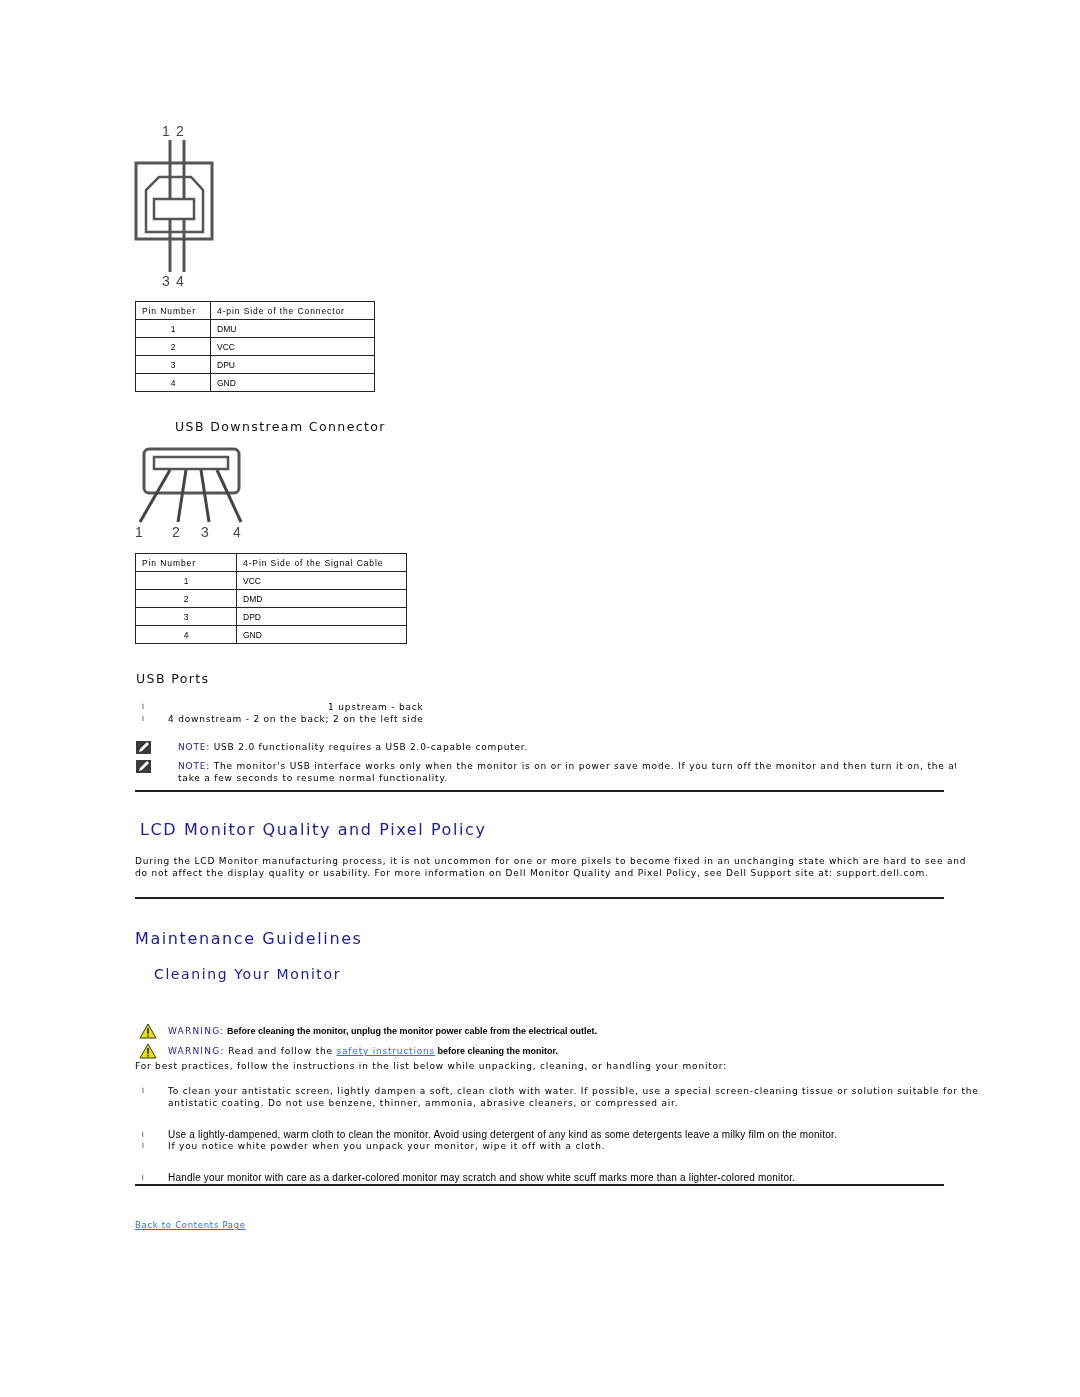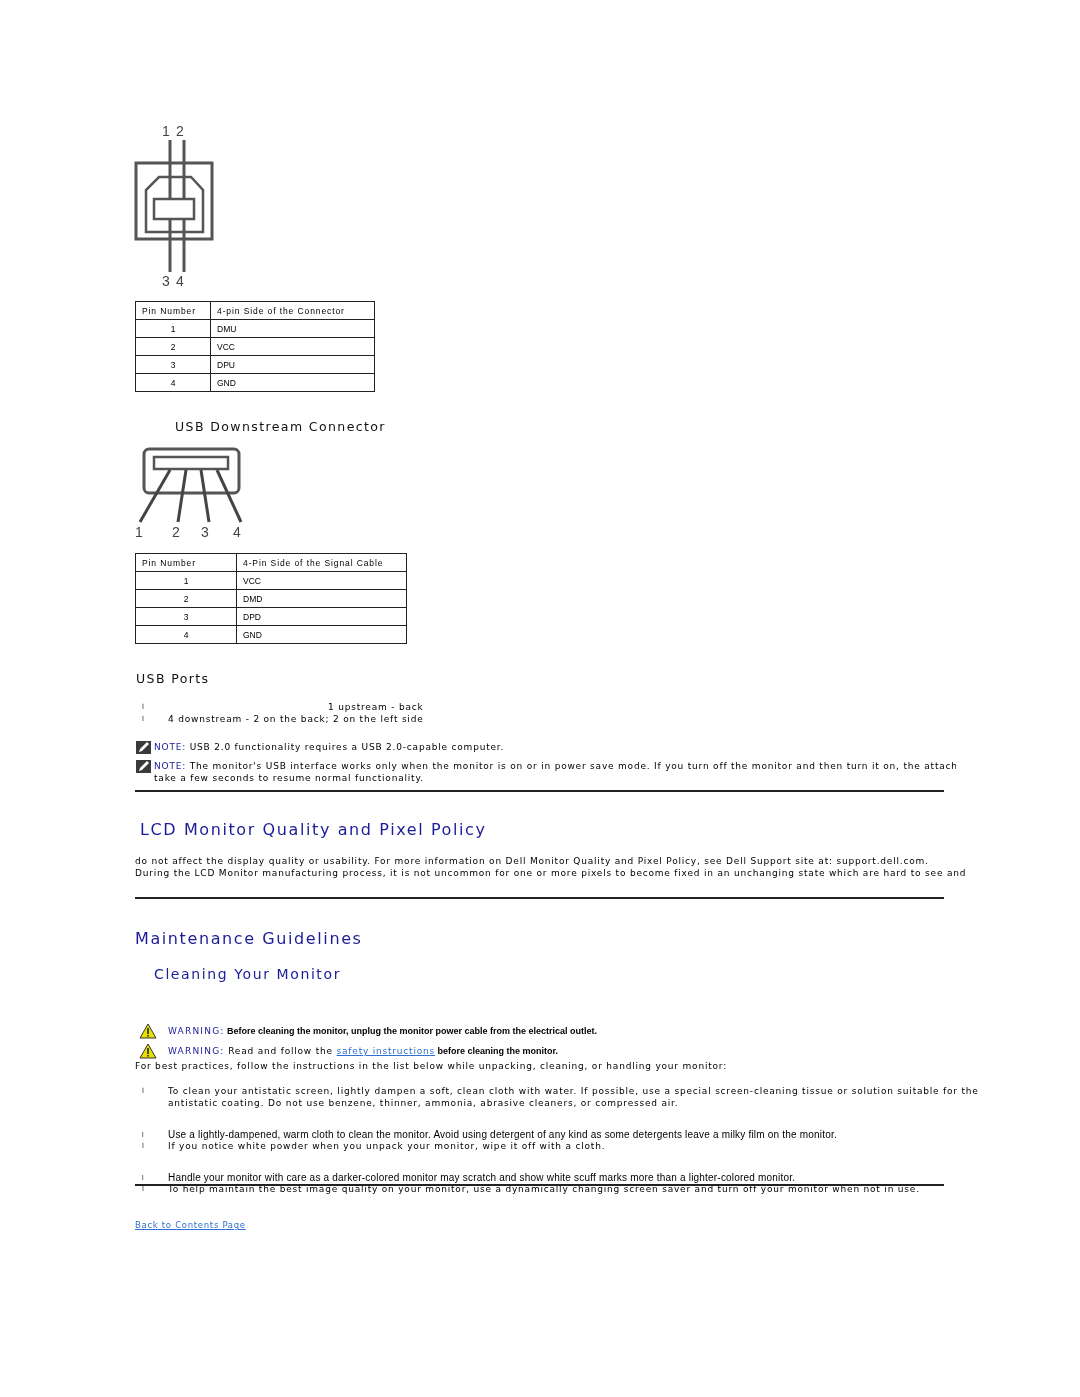--- a/index.html
+++ b/index.html
@@ -25,21 +25,21 @@
   .bullets li { position: relative; padding-left: 32px; font-size: 9px; letter-spacing: 0.8px; line-height: 11.5px; }
   .bullets li::before { content: "l"; position: absolute; left: 6px; font-size: 7px; color: #222; }
   .bullets li.bold-ish { letter-spacing: 0.2px; font-family: "Liberation Sans", sans-serif; font-size: 10px; margin-top: 20px; }
 
   .rule { position: absolute; left: 135px; width: 809px; height: 2px; background: #222; }
 
   .note-label { color: #1c1c99; }
   .warn-label { color: #1c1c99; letter-spacing: 1.2px; }
   a.link { color: #3070d0; text-decoration: underline; }
   .bold { font-weight: bold; font-family: "Liberation Sans", sans-serif; letter-spacing: 0; }
-  .note-row { position: absolute; left: 136px; display: flex; align-items: flex-start; }
+  .note-row { position: absolute; left: 136px; display: flex; align-items: flex-start; gap: 24px; }
   .note-icon { width: 15px; height: 13px; margin-right: 3px; flex: none; }
 </style>
 </head>
 <body>
 
 <svg class="abs" style="left:134px; top:122px;" width="82" height="166">
   <text x="28" y="14" font-size="14" font-family="Liberation Sans, sans-serif" fill="#444">1</text>
   <text x="42" y="14" font-size="14" font-family="Liberation Sans, sans-serif" fill="#444">2</text>
   <rect x="2" y="41" width="76" height="76" fill="#fff" stroke="#555" stroke-width="3"></rect>
   <path d="M12 110 L12 68 L25 55 L57 55 L69 68 L69 110 Z" fill="none" stroke="#555" stroke-width="2.5"></path>
@@ -136,22 +136,22 @@
     <rect x="0" y="0" width="15" height="13" fill="#3a3a3a"></rect>
     <path d="M3 11 L4 8 L11 1 L13 3 L6 10 Z" fill="#fff"></path>
   </svg>
   <span class="body-text" style="white-space:nowrap;"><span class="note-label">NOTE:</span><span> The monitor's USB interface works only when the monitor is on or in power save mode. If you turn off the monitor and then turn it on, the attached pe</span><br><span>take a few seconds to resume normal functionality.</span></span>
 </div>
 
 <div class="rule" style="top:790px;"></div>
 
 <div class="abs h2" style="left:140px; top:820px;">LCD Monitor Quality and Pixel Policy</div>
 <div class="abs body-text" style="left:135px; top:855px; white-space:nowrap;">
+  <div>During the LCD Monitor manufacturing process, it is not uncommon for one or more pixels to become fixed in an unchanging state which are hard to see and</div>
   <div>do not affect the display quality or usability. For more information on Dell Monitor Quality and Pixel Policy, see Dell Support site at: support.dell.com.</div>
-  <div>During the LCD Monitor manufacturing process, it is not uncommon for one or more pixels to become fixed in an unchanging state which are hard to see and</div>
 </div>
 
 <div class="rule" style="top:897px;"></div>
 
 <div class="abs h2" style="left:135px; top:929px;">Maintenance Guidelines</div>
 <div class="abs h3-blue" style="left:135px; top:966px;margin-left:19px;">Cleaning Your Monitor</div>
 
 <div class="abs" style="left:139px; top:1043px; display:flex; align-items:center;">
   <svg width="18" height="16" viewBox="0 0 18 16" style="margin-right:11px;">
     <path d="M9 1 L17 15 L1 15 Z" fill="#e8e000" stroke="#333" stroke-width="1"></path>
@@ -174,18 +174,17 @@
   </span>
 </div>
 
 <div class="abs body-text" style="left:135px; top:1060px; white-space:nowrap;">For best practices, follow the instructions in the list below while unpacking, cleaning, or handling your monitor:</div>
 
 <ul class="bullets" style="left:136px; top:1086px; white-space:nowrap;">
   <li><span>To clean your antistatic screen, lightly dampen a soft, clean cloth with water. If possible, use a special screen-cleaning tissue or solution suitable for the</span><br><span>antistatic coating. Do not use benzene, thinner, ammonia, abrasive cleaners, or compressed air.</span></li>
   <li class="bold-ish">Use a lightly-dampened, warm cloth to clean the monitor. Avoid using detergent of any kind as some detergents leave a milky film on the monitor.</li>
   <li>If you notice white powder when you unpack your monitor, wipe it off with a cloth.</li>
   <li class="bold-ish">Handle your monitor with care as a darker-colored monitor may scratch and show white scuff marks more than a lighter-colored monitor.</li>
-  <li>To help maintain the best image quality on your monitor, use a dynamically changing screen saver and turn off your monitor when not in use.</li>
 </ul>
 
 <div class="rule" style="top:1184px;"></div>
 
 <a class="abs link" style="left:135px; top:1220px; font-size:8.5px; letter-spacing:0.7px;">Back to Contents Page</a>
 
 </body></html>

